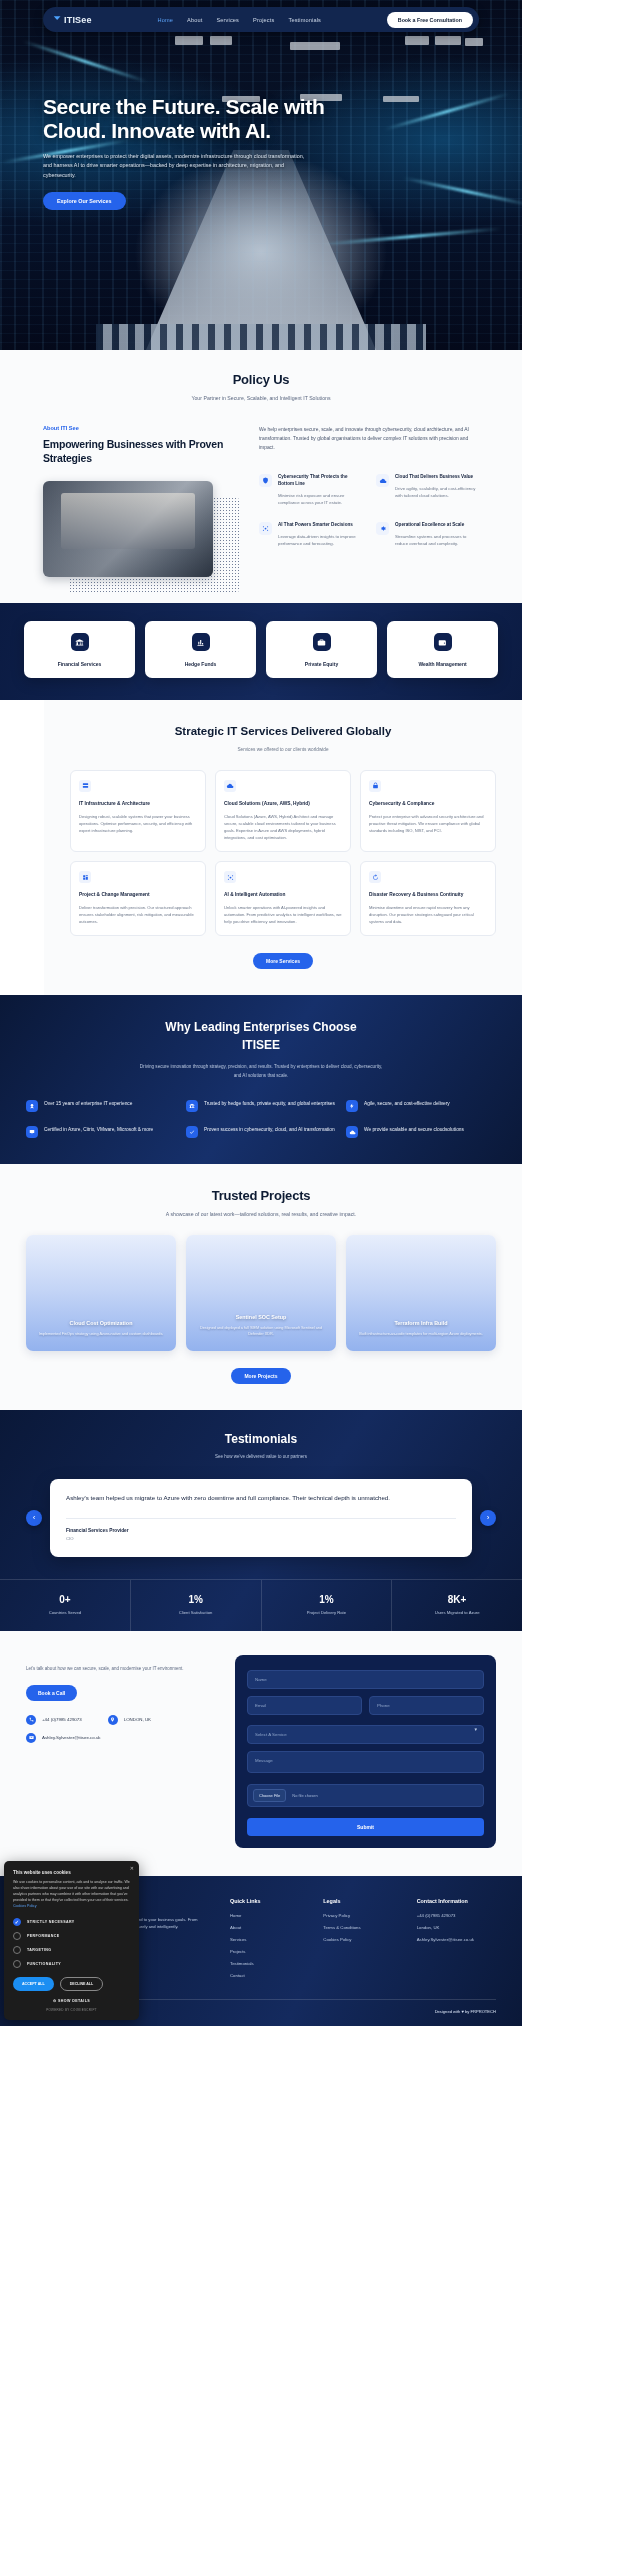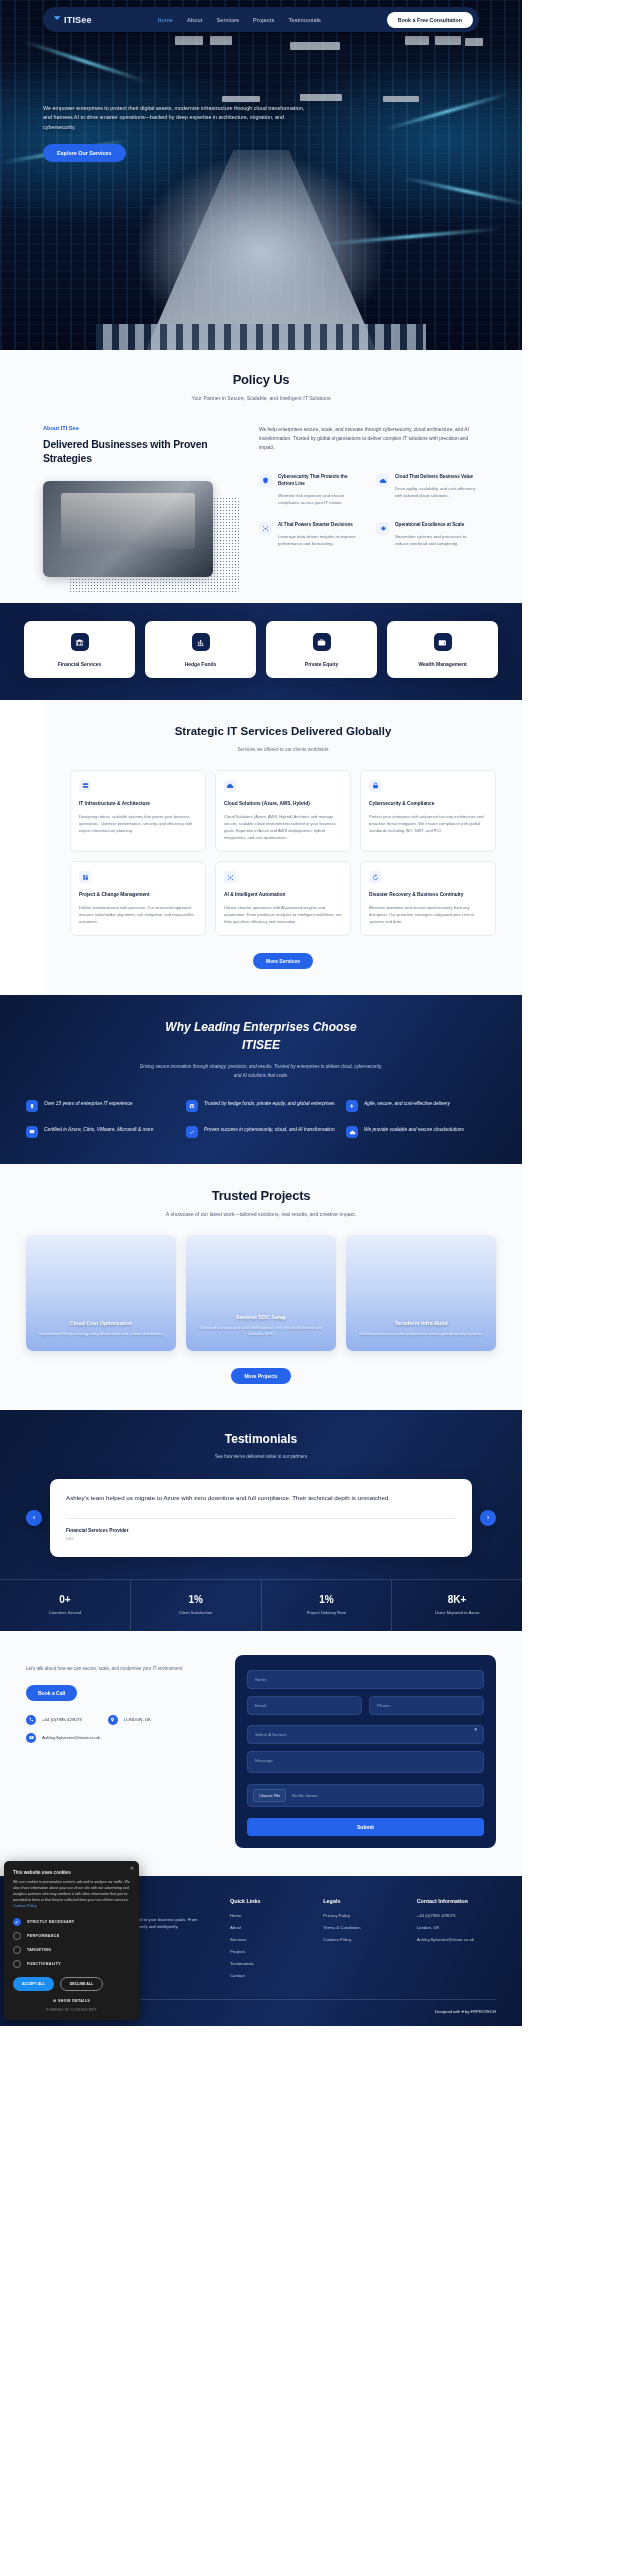--- a/index.html
+++ b/index.html
@@ -146,21 +146,21 @@
   }
   .svc-t { font-size:4.8px; font-weight:700; color:#14213d; line-height:1.4; }
   .svc-d { font-size:4.1px; color:#6b7689; line-height:1.75; margin-top:5px; }
   .center-btn { display:flex; justify-content:center; margin-top:17px; }
   .pill-btn {
     background:#2563eb; color:#fff; border:none; border-radius:11px;
     padding:5px 13px; font-size:5px; font-weight:600; cursor:pointer;
   }
 
   
-  .why { background:#0d1f4d; padding:24px 0 26px; position:relative; overflow:hidden;font-style:italic; }
+  .why { background:#0d1f4d; padding:24px 0 26px; position:relative; overflow:hidden; }
   .why:before{content:"";position:absolute;inset:0;background:linear-gradient(125deg,#0a1838,#16306b 50%,#0a1838);}
   .why-in { position:relative; }
   .why-title { text-align:center; color:#fff; font-size:12px; font-weight:700; line-height:1.45; }
   .why-sub { text-align:center; color:#b9c7df; font-size:4.6px; line-height:1.85; margin:9px auto 0; width:250px;}
   .why-grid { display:grid; grid-template-columns:repeat(3,1fr); gap:14px 10px; padding:0 26px; margin-top:20px; }
   .why-item { display:flex; gap:6px; align-items:flex-start; }
   .why-ico {
     width:12px; height:12px; border-radius:4px; background:#2563eb; flex:0 0 auto;
     display:flex; align-items:center; justify-content:center; color:#fff;
   }
@@ -306,33 +306,34 @@
         <a href="#" class="active">Home</a>
         <a href="#">About</a>
         <a href="#">Services</a>
         <a href="#">Projects</a>
         <a href="#">Testimonials</a>
       </div>
       <button class="nav-cta">Book a Free Consultation</button>
     </nav>
 
     <div class="hero-content">
+      <h1 class="hero-h1">Secure the Future. Scale with Cloud. Innovate with AI.</h1>
       <p class="hero-p">We empower enterprises to protect their digital assets, modernize infrastructure through cloud transformation, and harness AI to drive smarter operations—backed by deep expertise in architecture, migration, and cybersecurity.</p>
       <button class="hero-btn">Explore Our Services</button>
     </div>
   </section>
 
   <section class="about">
     <h2 class="sec-title">Policy Us</h2>
     <p class="sec-sub">Your Partner in Secure, Scalable, and Intelligent IT Solutions</p>
 
     <div class="about-grid">
       <div class="about-left">
         <div class="about-eyebrow">About ITI See</div>
-        <div class="about-h2">Delivered Businesses with Proven Strategies</div>
+        <div class="about-h2">Empowering Businesses with Proven Strategies</div>
         <div class="about-photo-wrap">
           <div class="about-photo-dots"></div>
           <div class="about-photo"></div>
         </div>
       </div>
 
       <div class="about-right">
         <p class="about-lead">We help enterprises secure, scale, and innovate through cybersecurity, cloud architecture, and AI transformation. Trusted by global organisations to deliver complex IT solutions with precision and impact.</p>
         <div class="about-cards">
 

